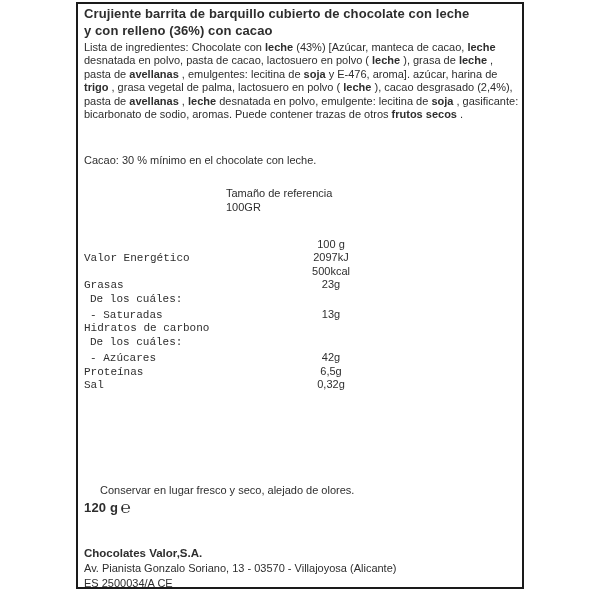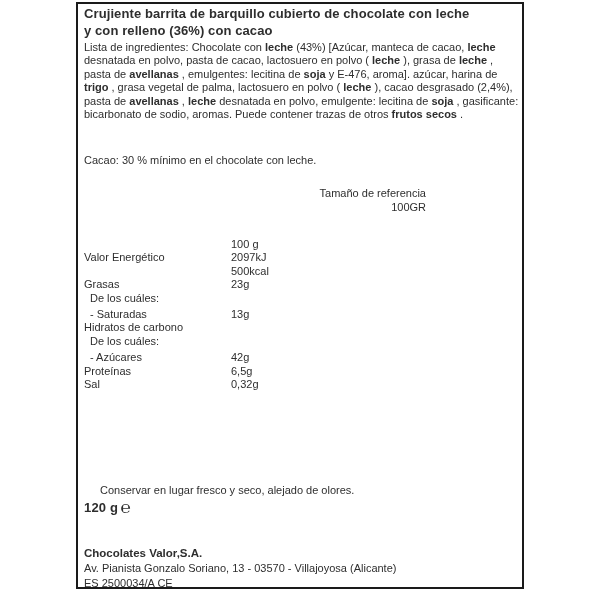--- a/index.html
+++ b/index.html
@@ -43,37 +43,38 @@
     position: absolute;
     top: 150px; left: 6px;
     margin: 0;
     font-size: 11px;
     line-height: 13px;
   }
   .reference {
     position: absolute;
     top: 183px; left: 148px;
     width: 200px;
-    text-align: right;
+    text-align: left;
     font-size: 11px;
     line-height: 13.5px;
   }
   .nutrition {
     position: absolute;
     top: 234px; left: 6px; right: 6px;
     font-size: 11px;
   }
   .nut-row { position: relative; height: 13.4px; line-height: 13.4px; }
   .nut-row.gap { margin-top: 3px; }
   .nut-row.indent .nut-label { padding-left: 6px; }
-  .nut-label { display: inline-block; }
+  .nut-label { display: inline-block; font-family: Liberation Mono, monospace; }
   .nut-value {
     position: absolute;
     left: 147px; top: 0;
     width: 200px;
+    text-align: center;
   }
   .storage {
     position: absolute;
     top: 464px; left: 6px;
     margin: 16px;
     font-size: 11px;
   }
   .weight {
     position: absolute;
     top: 494px; left: 6px;

